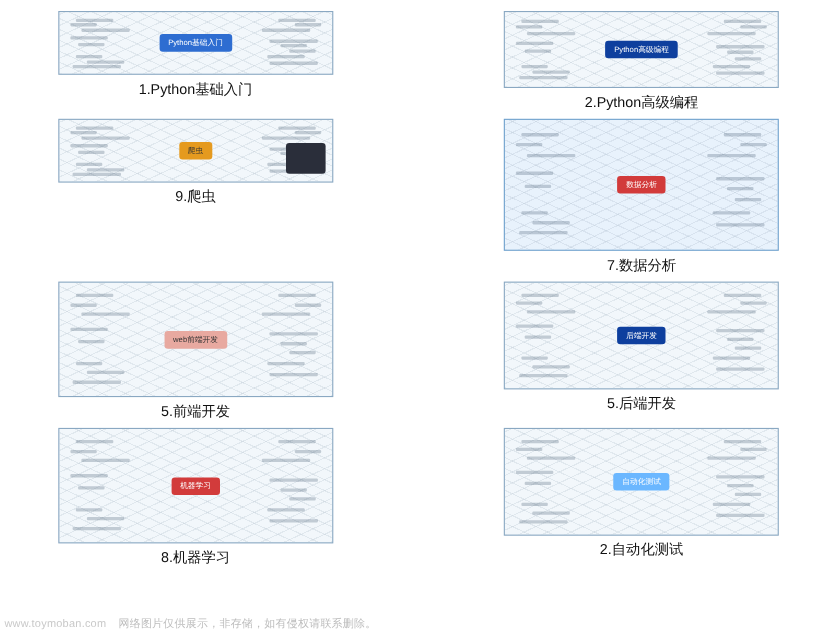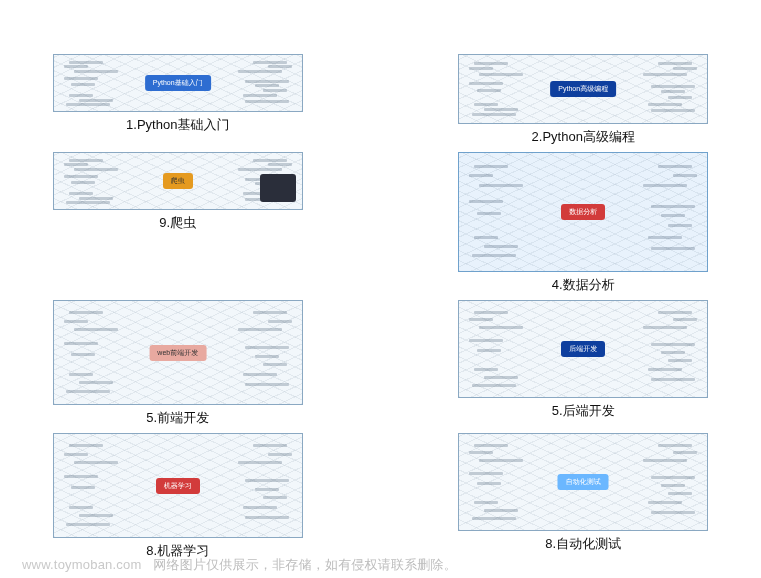--- a/index.html
+++ b/index.html
@@ -12,21 +12,20 @@
     color: #333;
     position: relative;
     overflow: hidden;
   }
   .grid {
     display: grid;
     grid-template-columns: 1fr 1fr;
     column-gap: 110px;
     row-gap: 6px;
     padding: 10px 30px 0 30px;
-    margin-top: 44px;
   }
   .cell {
     display: flex;
     flex-direction: column;
     align-items: center;
   }
   .thumb {
     width: 250px;
     border: 1px solid #8aa8c2;
     background: #f2f7fb;
@@ -84,22 +83,22 @@
   
   .b1{top:10%;left:6%}.b2{top:18%;left:4%}.b3{top:26%;left:8%}
   .b4{top:70%;left:6%}.b5{top:78%;left:10%}.b6{top:86%;left:5%}
   .b7{top:10%;right:6%}.b8{top:18%;right:4%}.b9{top:26%;right:8%}
   .b10{top:60%;right:6%}.b11{top:70%;right:10%}.b12{top:80%;right:5%}
   .b13{top:40%;left:4%}.b14{top:50%;left:7%}.b15{top:44%;right:5%}.b16{top:52%;right:9%}
 
   .darkpatch { position:absolute; right:6px; top:38%; width:36px; height:28px; background:#2a2e3a; border-radius:3px; }
 
   .footer {
-    position:absolute; left:18px; bottom:4px;
-    font-size:13px; color:#bdbdbd;
+    position:absolute; left:0; bottom:4px;
+    font-size:10px; color:#bdbdbd;
     padding-left:4px;
     letter-spacing:.2px;
   }
   .footer .site { color:#c9c9c9; }
   .footer .sep  { margin:0 4px; }
 </style>
 </head>
 <body>
 
 <div class="grid" id="grid">
@@ -187,21 +186,21 @@
         <div class="blk t3 b9"></div>
         <div class="blk t2 b10"></div>
         <div class="blk t b11"></div>
         <div class="blk t3 b12"></div>
         <div class="blk t b13"></div>
         <div class="blk t2 b14"></div>
         <div class="blk t3 b15"></div>
         <div class="blk t2 b16"></div>
         <div class="center-node cn-red">数据分析</div>
       </div>
-      <div class="caption">4.数据分析</div>
+      <div class="caption">7.数据分析</div>
     </div>
     <div class="cell">
       <div class="thumb h105">
         <div class="branches"></div>
         <div class="blk t b1"></div>
         <div class="blk t2 b2"></div>
         <div class="blk t3 b3"></div>
         <div class="blk t2 b4"></div>
         <div class="blk t b5"></div>
         <div class="blk t3 b6"></div>
@@ -279,21 +278,21 @@
         <div class="blk t3 b9"></div>
         <div class="blk t2 b10"></div>
         <div class="blk t b11"></div>
         <div class="blk t3 b12"></div>
         <div class="blk t b13"></div>
         <div class="blk t2 b14"></div>
         <div class="blk t3 b15"></div>
         <div class="blk t2 b16"></div>
         <div class="center-node cn-lblue">自动化测试</div>
       </div>
-      <div class="caption">8.自动化测试</div>
+      <div class="caption">2.自动化测试</div>
     </div>
   </div>
 
 <div class="footer">
   <span class="site">www.toymoban.com</span>
   <span class="sep"> </span>
   <span>网络图片仅供展示，非存储，如有侵权请联系删除。</span>
 </div>
 
 </body></html>

